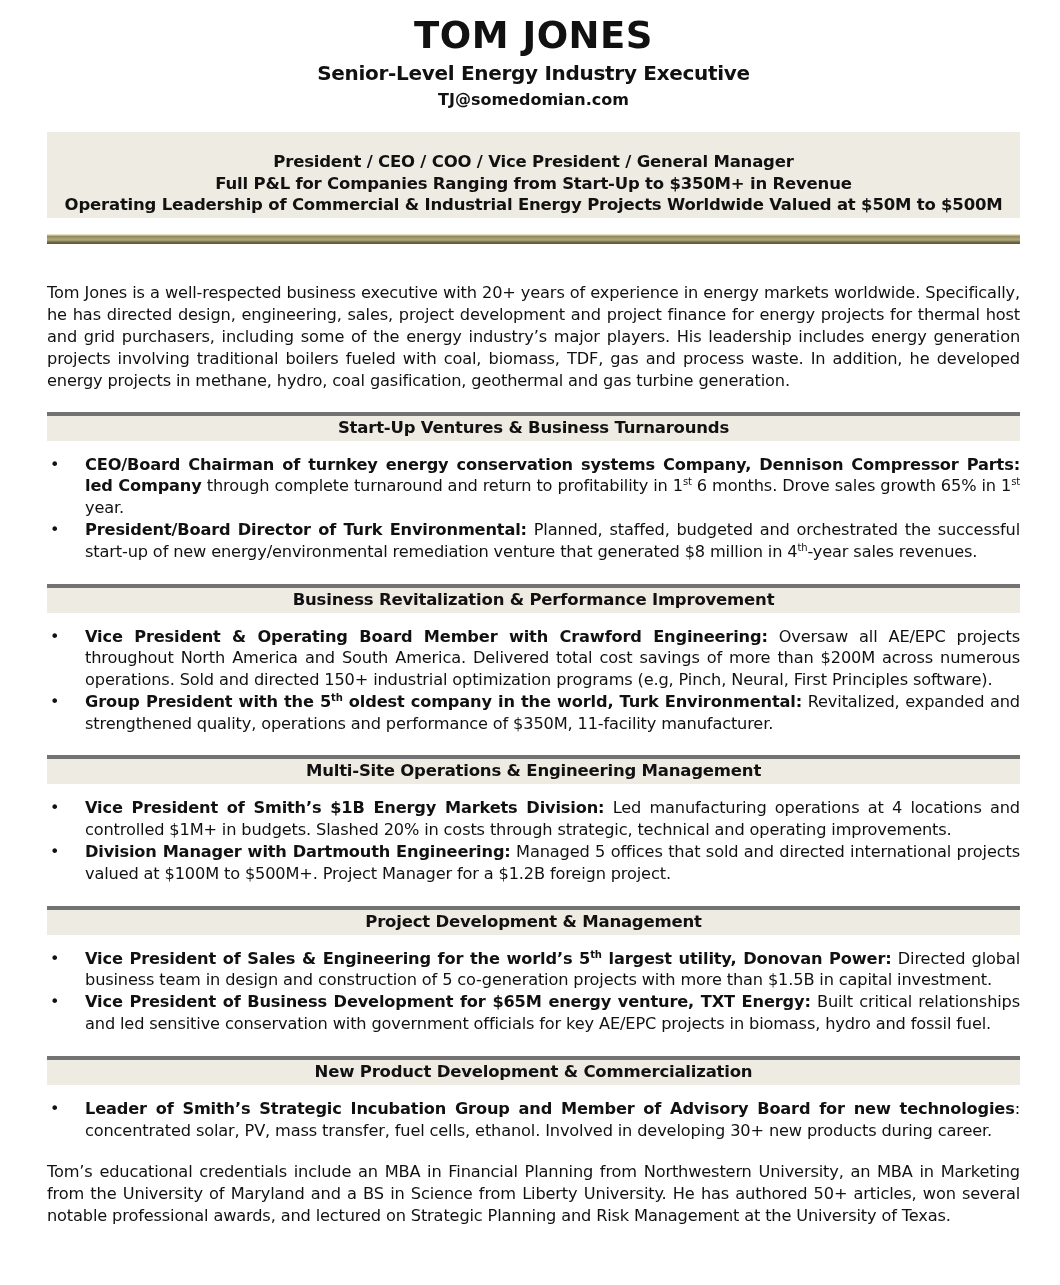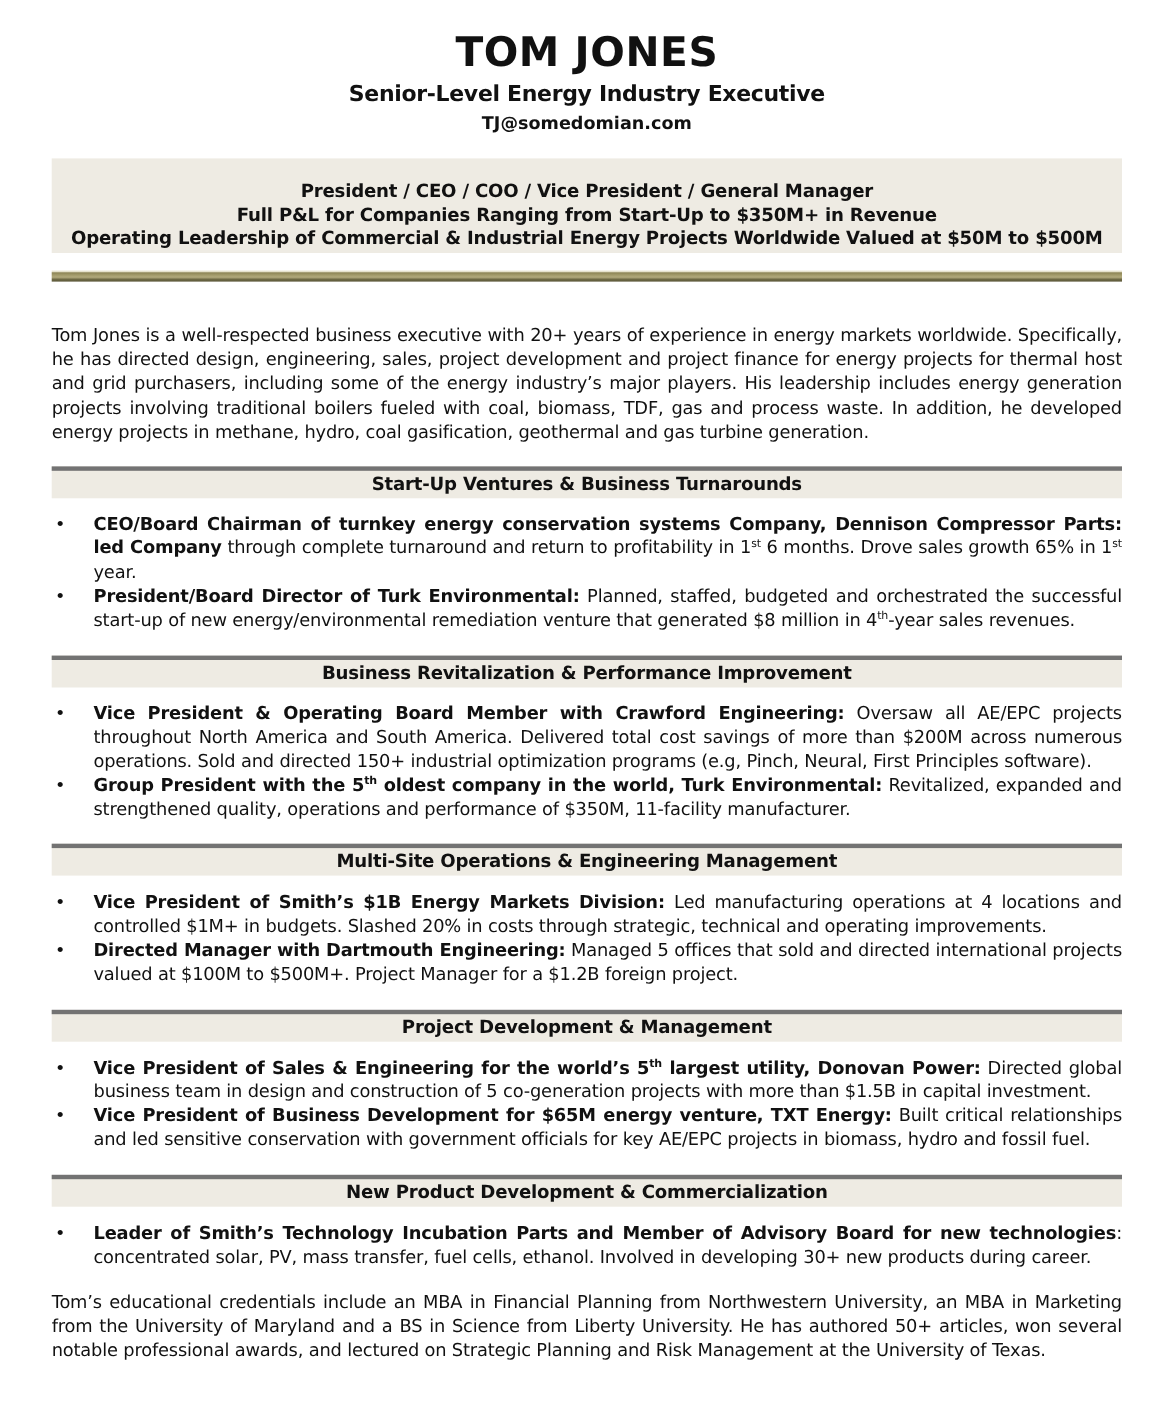--- a/index.html
+++ b/index.html
@@ -3,21 +3,21 @@
   <meta charset="utf-8">
   <style>
     html, body { margin: 0; padding: 0; background: #ffffff; }
     body {
       width: 1060px; height: 1285px; overflow: hidden; position: relative;
       font-family: "DejaVu Sans", sans-serif; color: #111111;
     }
     .page { position: absolute; left: 47px; top: 0; width: 973px; }
     .name {
       text-align: center; font-weight: bold; font-size: 37px; letter-spacing: 0.5px;
-      margin-top: 26px; line-height: 44px;
+      margin-top: 14px; line-height: 44px;
     }
     .title {
       text-align: center; font-weight: bold; font-size: 20px; line-height: 30px; margin-top: 0px;
       letter-spacing: -0.3px;
     }
     .email {
       text-align: center; font-weight: bold; font-size: 16px; line-height: 22px; margin-top: 1px;
     }
     .band {
       margin-top: 21px; background: #eeebe3; padding: 19px 0 2px 0;
@@ -100,21 +100,21 @@
 
   <div class="section" style="margin-top:21px;">
     <div class="sec-head">Multi-Site Operations &amp; Engineering Management</div>
     <ul class="bullets">
       <li>
         <span class="dot">•</span>
         <b>Vice President of Smith’s $1B Energy Markets Division:</b><span> Led manufacturing operations at 4 locations and controlled $1M+ in budgets. Slashed 20% in costs through strategic, technical and operating improvements.</span>
       </li>
       <li>
         <span class="dot">•</span>
-        <b>Directed Manager with Dartmouth Engineering:</b><span> Managed 5 offices that sold and directed international projects valued at $100M to $500M+. Project Manager for a $1.2B foreign project.</span>
+        <b>Division Manager with Dartmouth Engineering:</b><span> Managed 5 offices that sold and directed international projects valued at $100M to $500M+. Project Manager for a $1.2B foreign project.</span>
       </li>
     </ul>
   </div>
 
   <div class="section" style="margin-top:21px;">
     <div class="sec-head">Project Development &amp; Management</div>
     <ul class="bullets">
       <li>
         <span class="dot">•</span>
         <b><span>Vice President of Sales &amp; Engineering for the world’s 5</span><sup>th</sup><span> largest utility, Donovan Power:</span></b><span> Directed global business team in design and construction of 5 co-generation projects with more than $1.5B in capital investment.</span>
@@ -124,19 +124,19 @@
         <b>Vice President of Business Development for $65M energy venture, TXT Energy:</b><span> Built critical relationships and led sensitive conservation with government officials for key AE/EPC projects in biomass, hydro and fossil fuel.</span>
       </li>
     </ul>
   </div>
 
   <div class="section" style="margin-top:21px;">
     <div class="sec-head">New Product Development &amp; Commercialization</div>
     <ul class="bullets">
       <li>
         <span class="dot">•</span>
-        <b>Leader of Smith’s Technology Incubation Parts and Member of Advisory Board for new technologies</b><span>: concentrated solar, PV, mass transfer, fuel cells, ethanol. Involved in developing 30+ new products during career.</span>
+        <b>Leader of Smith’s Strategic Incubation Group and Member of Advisory Board for new technologies</b><span>: concentrated solar, PV, mass transfer, fuel cells, ethanol. Involved in developing 30+ new products during career.</span>
       </li>
     </ul>
   </div>
 
   <div class="closing">Tom’s educational credentials include an MBA in Financial Planning from Northwestern University, an MBA in Marketing from the University of Maryland and a BS in Science from Liberty University. He has authored 50+ articles, won several notable professional awards, and lectured on Strategic Planning and Risk Management at the University of Texas.</div>
 </div>
 
 </body></html>

